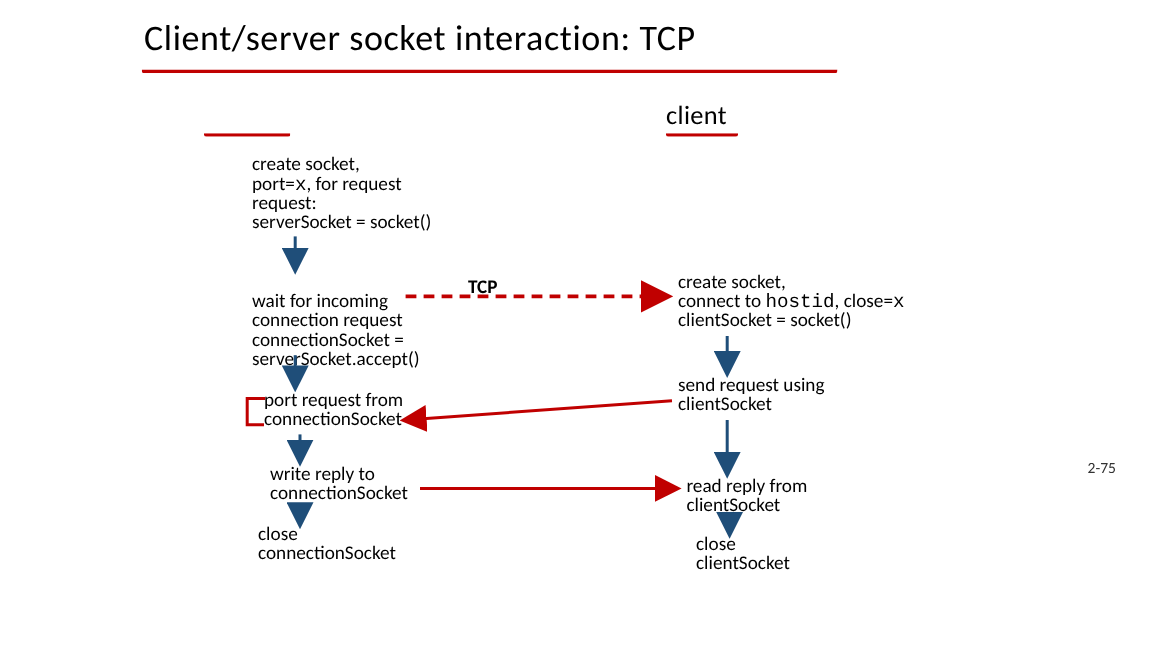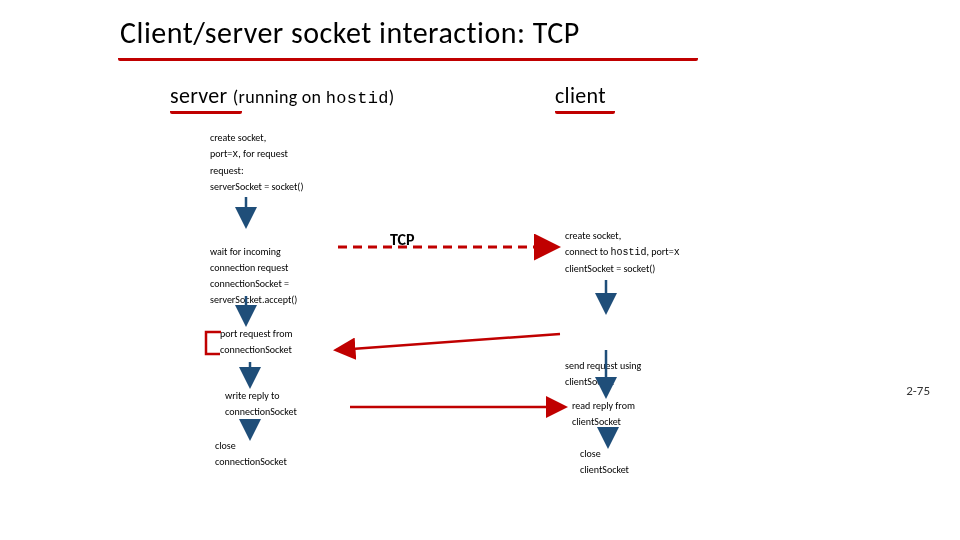--- a/index.html
+++ b/index.html
@@ -42,21 +42,21 @@
   .heading .sub1 { font-size: 18px; }
   .heading .mono { font-family: "Courier New", monospace; font-size: 17px; }
   .squiggle {
     position: absolute;
     height: 4px;
     border-bottom: 3px solid #c00000;
     border-radius: 2px;
   }
   .step {
     position: absolute;
-    font-size: 10px;
+    font-size: 16px;
     line-height: 16px;
     white-space: nowrap;
   }
   .mono {
     font-family: "Courier New", monospace;
   }
   .tcp-label {
     position: absolute;
     left: 390px;
     top: 230px;
@@ -85,24 +85,20 @@
   }
 </style>
 </head>
 <body>
 
 <div class="slide">
 
   <div class="title">Client/server socket interaction: TCP</div>
   <div class="title-underline"></div>
 
-  <div class="heading" style="left:170px; top:82px;">
-    <span>server</span>
-    <span class="sub1">(running on </span><span class="mono">hostid</span><span class="sub1">)</span>
-  </div>
   <div class="squiggle" style="left:170px; top:107px; width:72px;"></div>
 
   <div class="heading" style="left:555px; top:82px;">client</div>
   <div class="squiggle" style="left:555px; top:107px; width:60px;"></div>
 
   <div class="step" style="left:210px; top:130px;">
     <span>create socket,</span><br>
     <span>port=</span><span class="mono">x</span><span>, for request</span><br>
     <span>request:</span><br>
     <span>serverSocket = socket()</span>
@@ -127,25 +123,25 @@
 
   <div class="step" style="left:215px; top:438px;">
     <span>close</span><br>
     <span>connectionSocket</span>
   </div>
 
   <div class="tcp-label">TCP</div>
 
   <div class="step" style="left:565px; top:228px;">
     <span>create socket,</span><br>
-    <span>connect to </span><span class="mono">hostid</span><span>, port=</span><span class="mono">x</span><br>
+    <span>connect to </span><span class="mono">hostid</span><span>, close=</span><span class="mono">x</span><br>
     <span>clientSocket = socket()</span>
   </div>
 
-  <div class="step" style="left:565px; top:314px;margin-top:44px;">
+  <div class="step" style="left:565px; top:314px;">
     <span>send request using</span><br>
     <span>clientSocket</span>
   </div>
 
   <div class="step" style="left:572px; top:398px;">
     <span>read reply from</span><br>
     <span>clientSocket</span>
   </div>
 
   <div class="step" style="left:580px; top:446px;">

